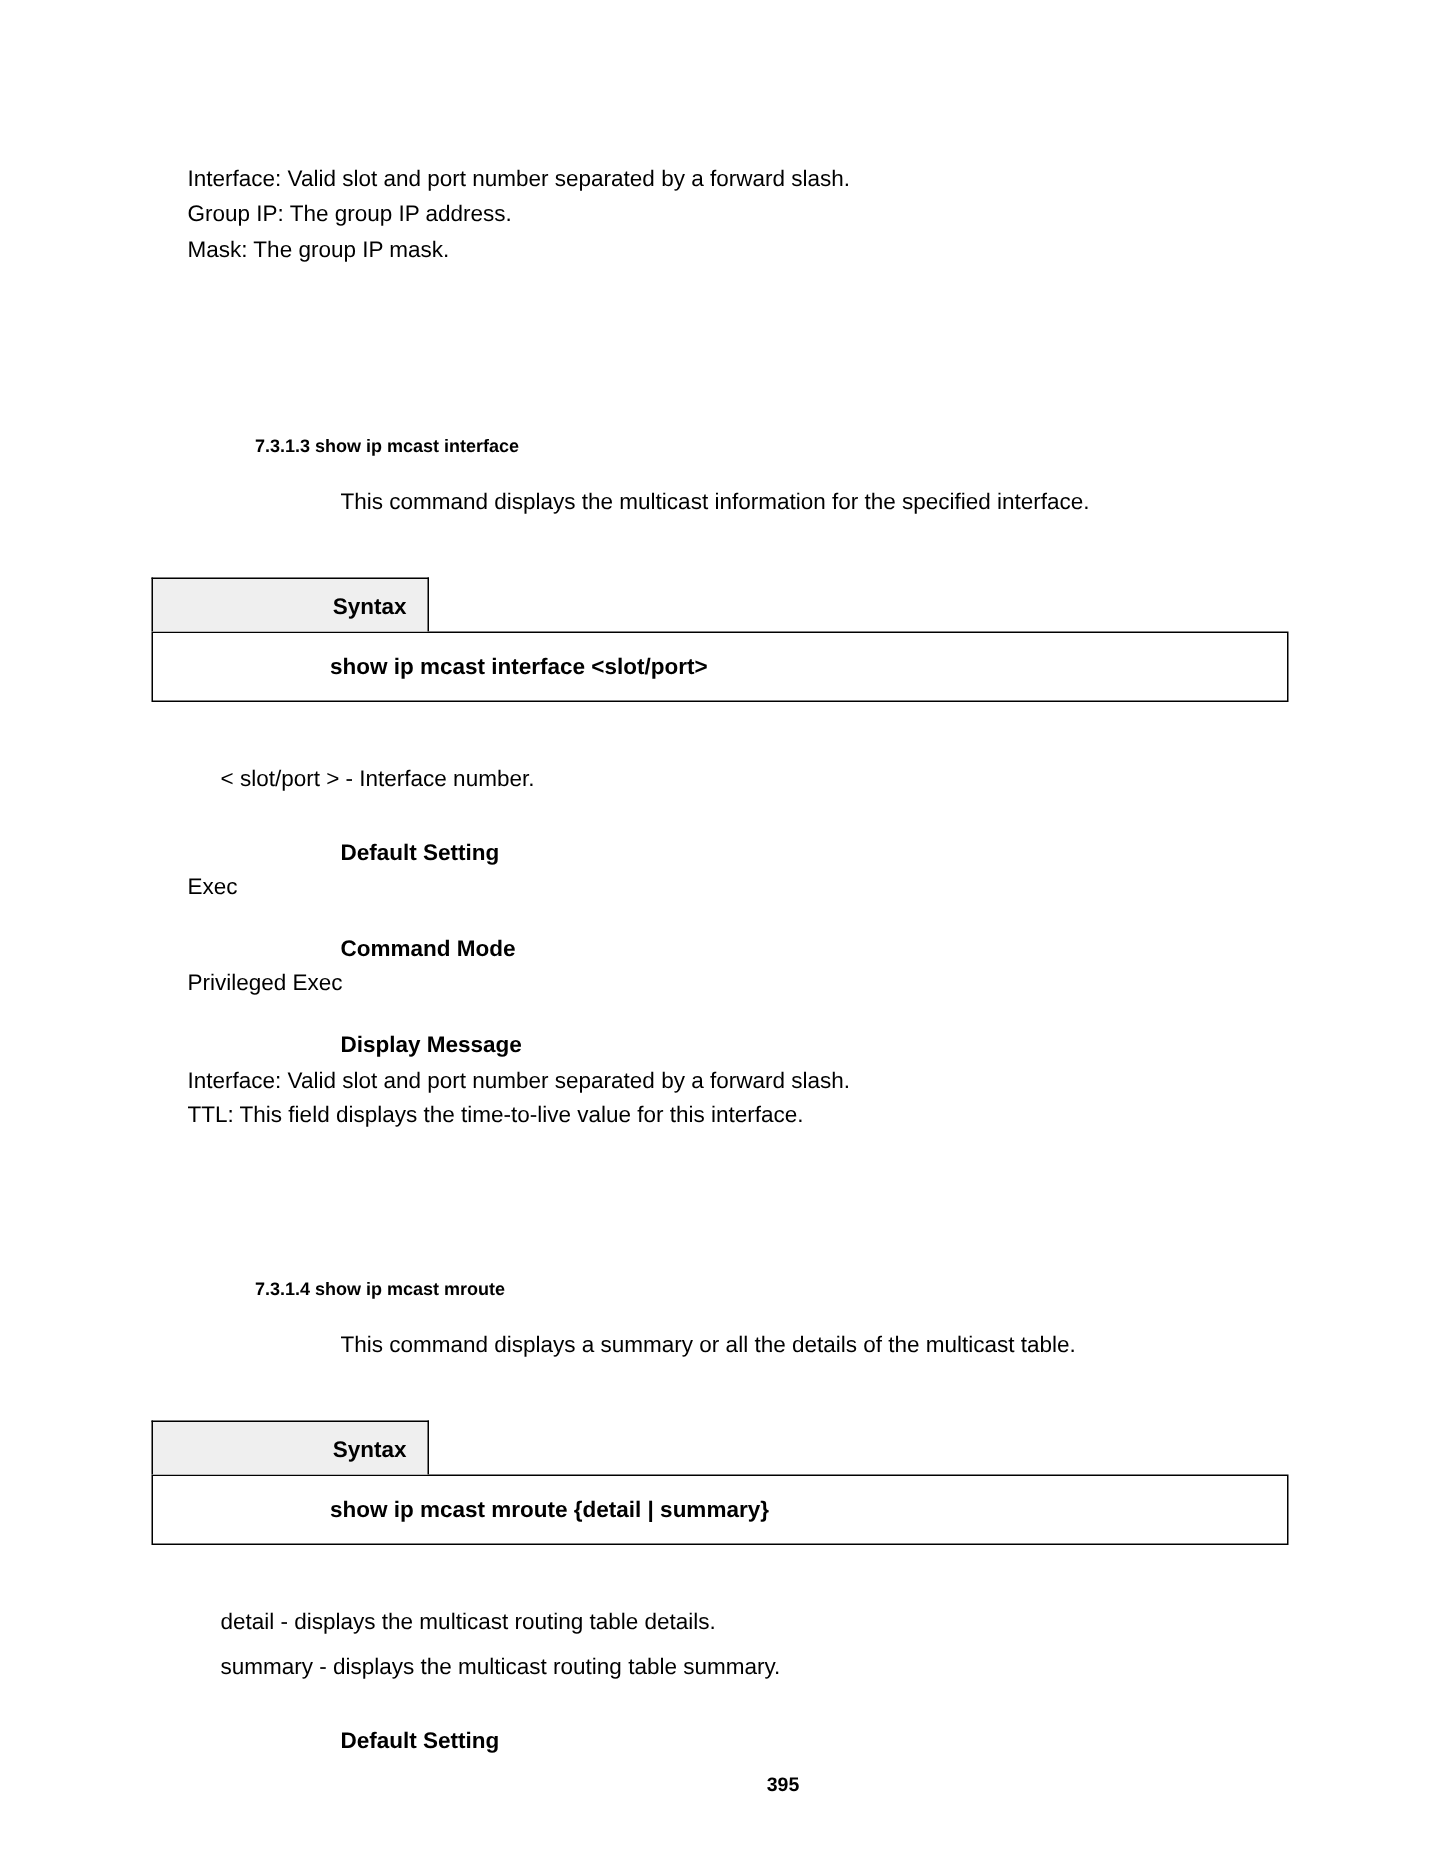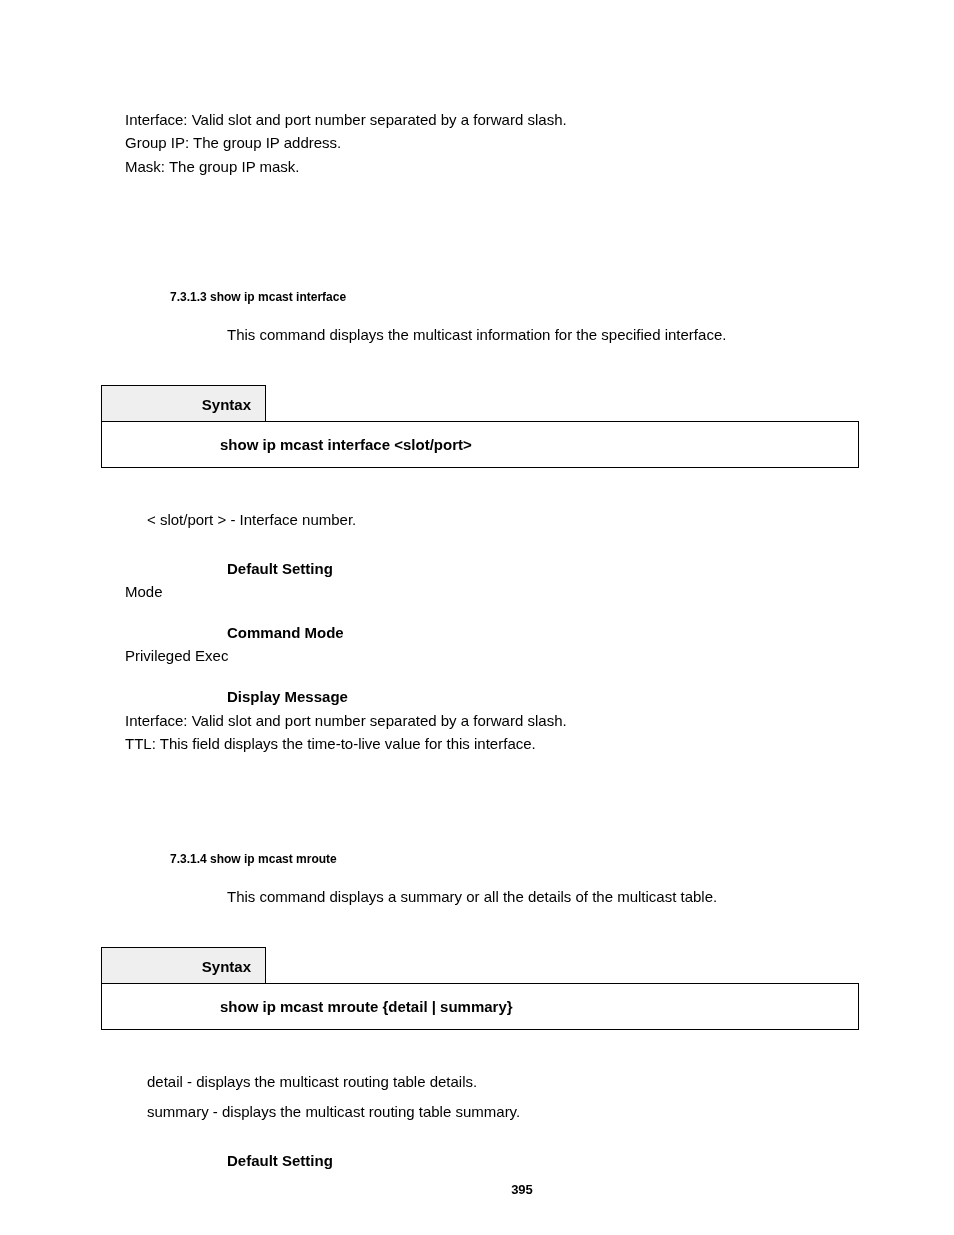--- a/index.html
+++ b/index.html
@@ -36,21 +36,21 @@
     margin-left: -24px;
   }
   .syntax-tab-row {
     display: flex;
   }
   .syntax-tab {
     border: 1px solid #000;
     border-bottom: none;
     background: #efefef;
     padding: 10px 14px 8px 14px;
-    width: 165px;
+    width: 185px;
     box-sizing: border-box;
     text-align: right;
     font-weight: bold;
   }
   .syntax-body {
     border: 1px solid #000;
     padding: 14px 14px 14px 118px;
     font-weight: bold;
   }
   .param-list {
@@ -110,21 +110,21 @@
     <div class="syntax-body">show ip mcast interface &lt;slot/port&gt;</div>
   </div>
 
   <div class="param-list">
     <div>
       <span class="b">&lt; slot/port &gt; - </span><span>Interface number.</span>
     </div>
   </div>
 
   <div class="subhead">Default Setting</div>
-  <div class="value">Mode</div>
+  <div class="value">Exec</div>
 
   <div class="subhead">Command Mode</div>
   <div class="value">Privileged Exec</div>
 
   <div class="subhead">Display Message</div>
   <div class="para">
     <span class="b">Interface:</span><span> Valid slot and port number separated by a forward slash.</span>
   </div>
   <div class="para">
     <span class="b">TTL:</span><span> This field displays the time-to-live value for this interface.</span>

